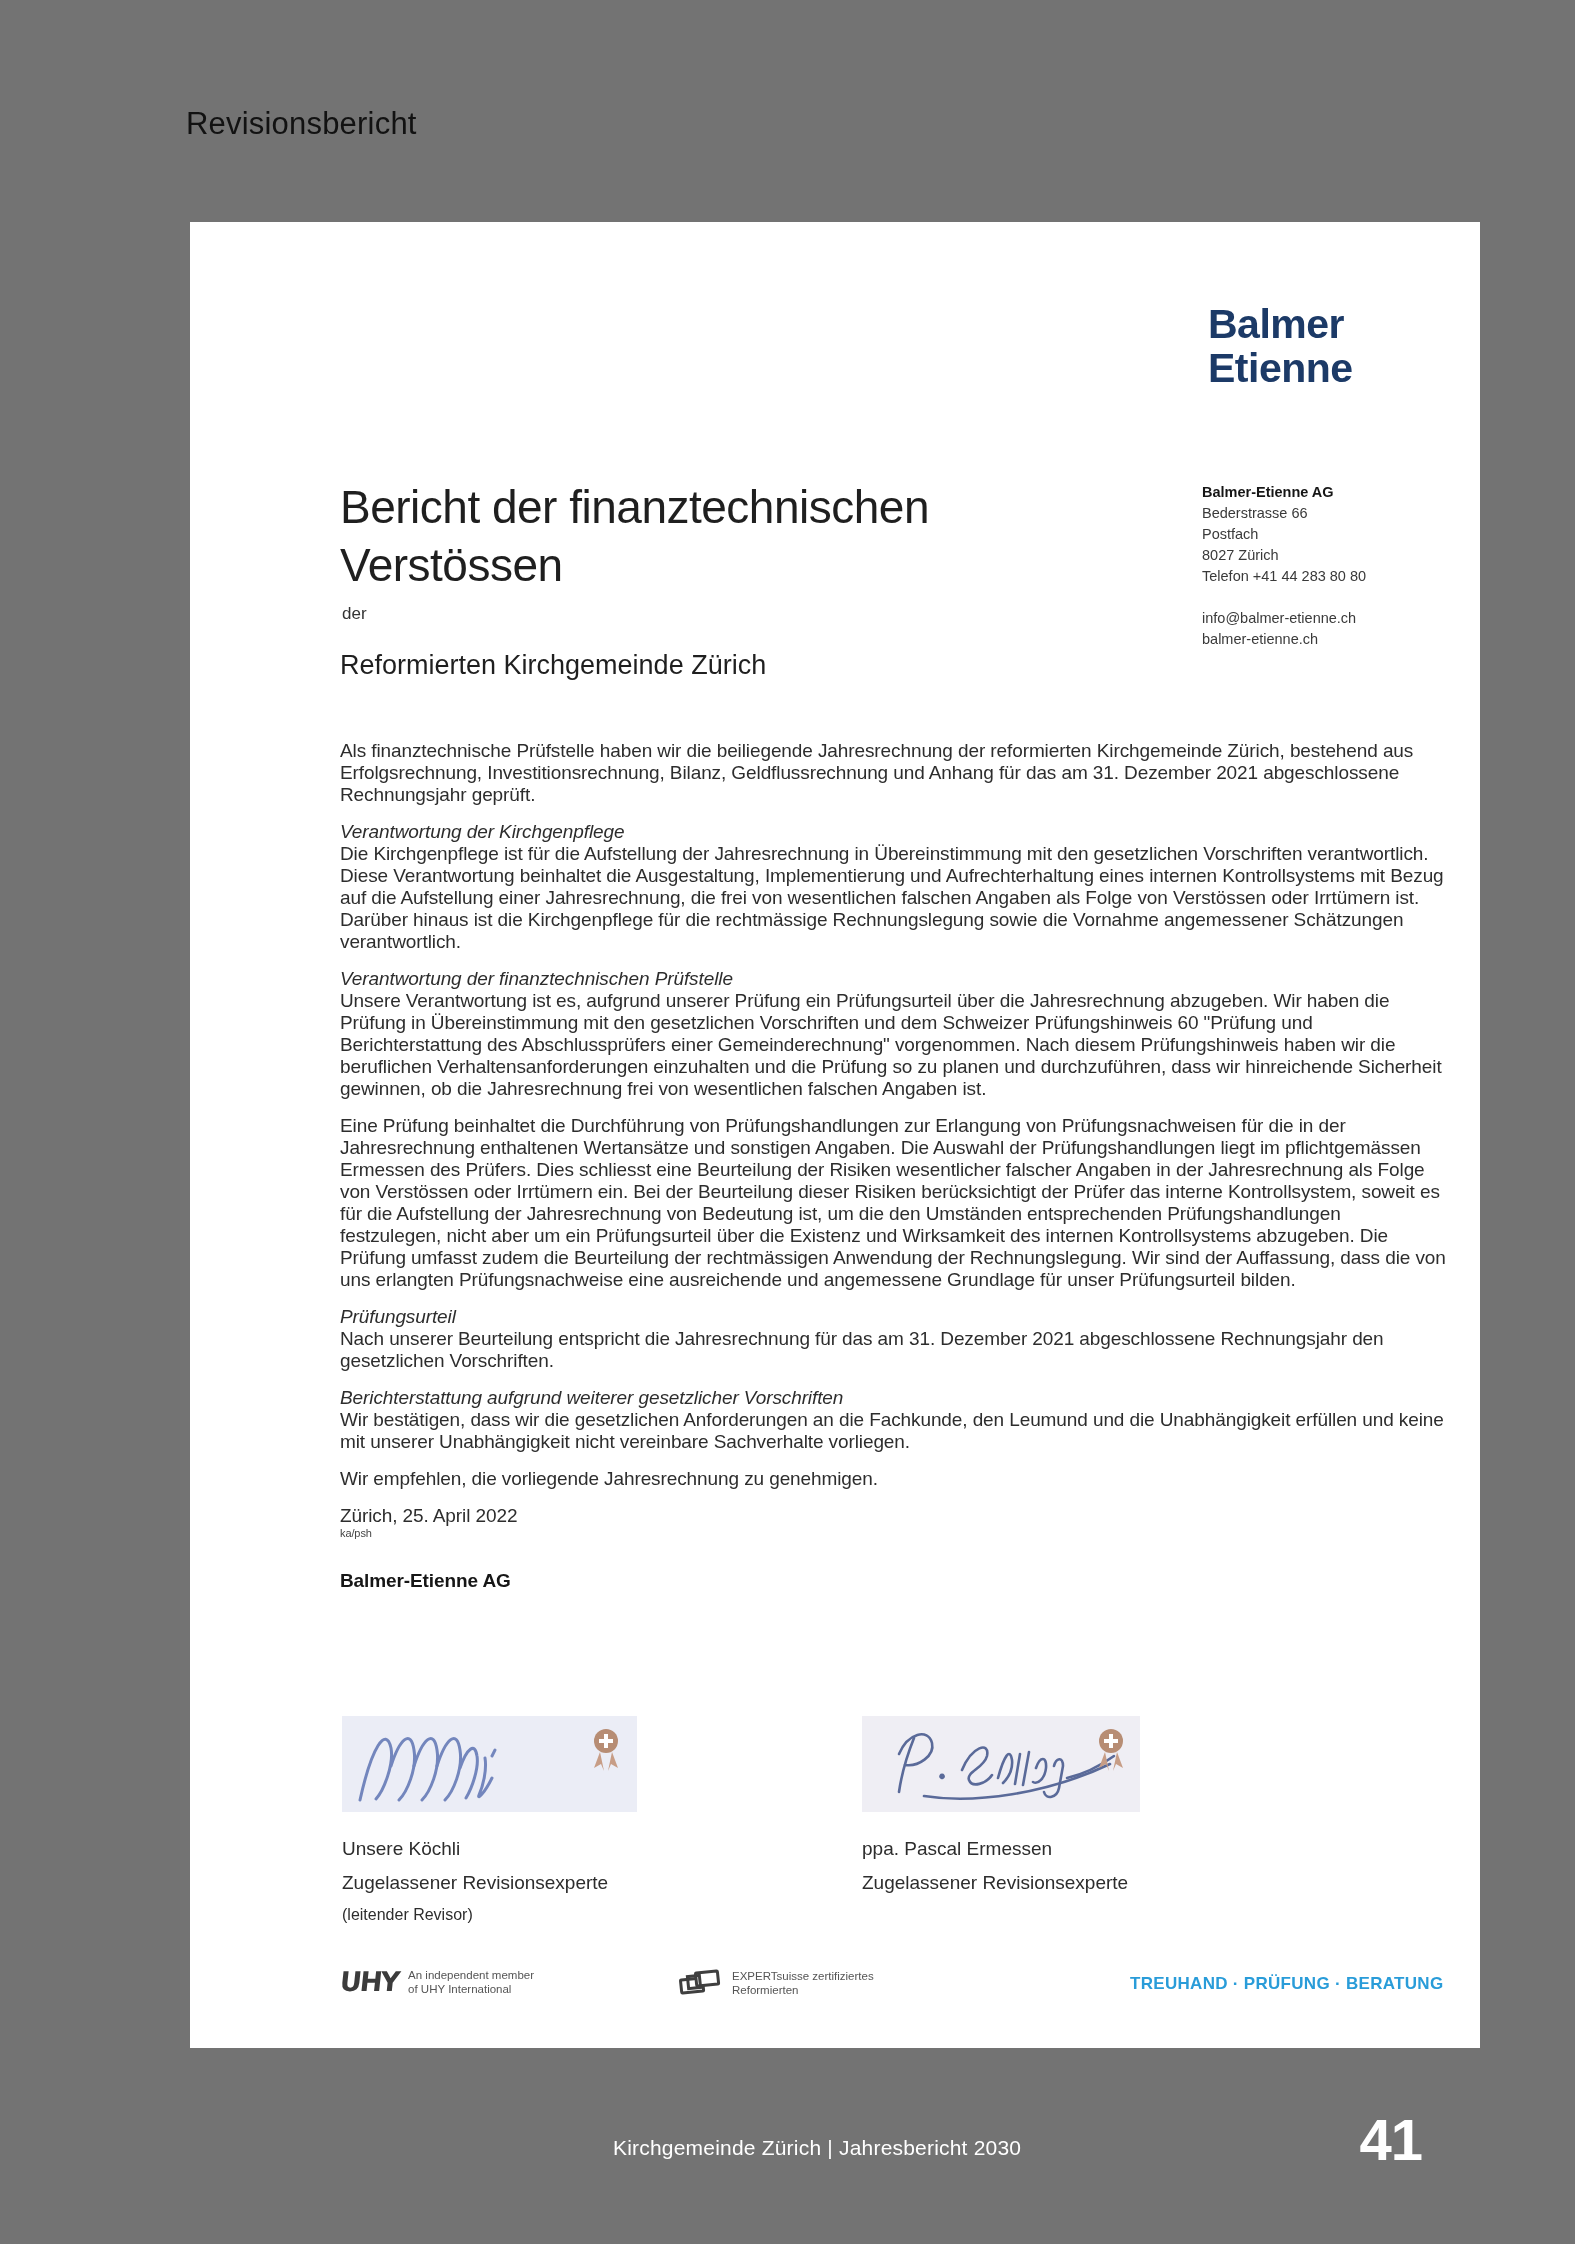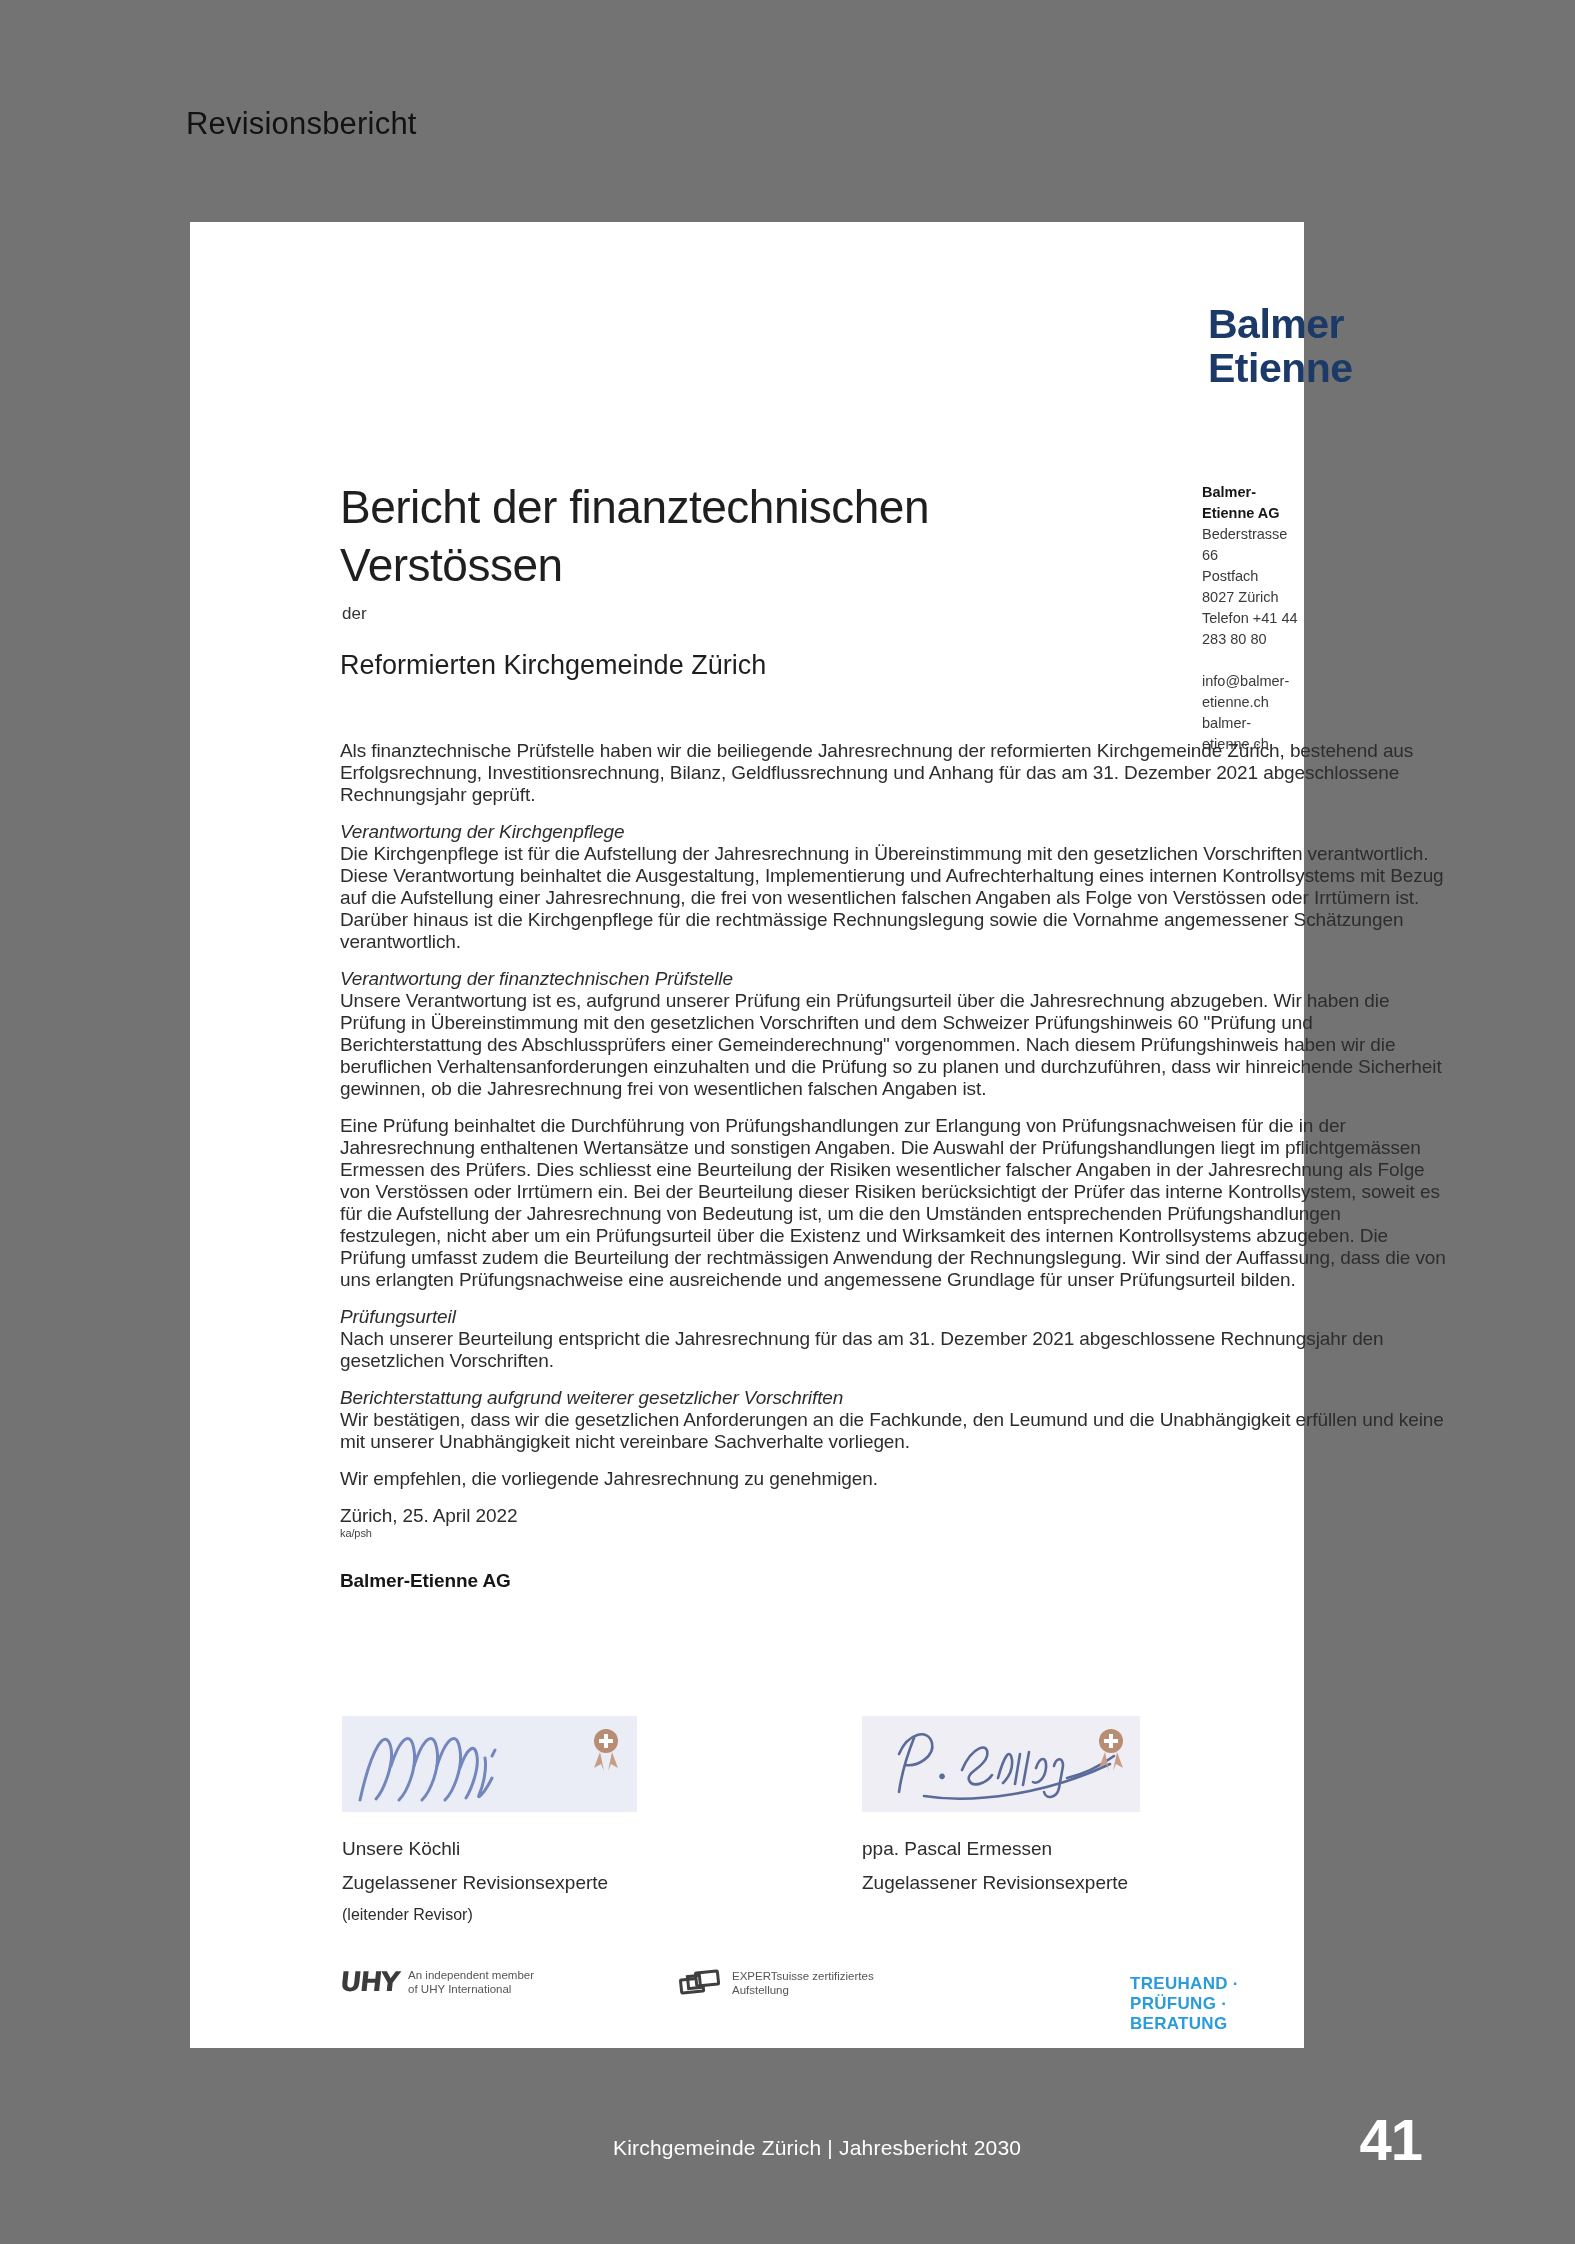--- a/index.html
+++ b/index.html
@@ -7,21 +7,21 @@
   .page {
     position:relative; width:1575px; height:2244px;
     background:#737373; overflow:hidden;
     font-family:"Liberation Sans", sans-serif; color:#2e2e2e;
   }
   .doc-heading {
     position:absolute; left:186px; top:106px;
     font-size:31px; font-weight:400; color:#121212; letter-spacing:0.2px;
   }
   .sheet {
-    position:absolute; left:190px; top:222px; width:1114px; height:1826px;
+    position:absolute; left:190px; top:222px; width:1290px; height:1826px;
     background:#ffffff;
   }
   
   .logo {
     position:absolute; left:1018px; top:80px;
     font-weight:bold; font-size:41px; line-height:44px;
     color:#1c3a67; letter-spacing:-0.5px;
   }
   
   .title {
@@ -228,21 +228,21 @@
       <div class="member m1">
         <svg width="44" height="34" viewBox="0 0 44 34">
           <g fill="#ffffff" stroke="#3f3f3f" stroke-width="3">
             <rect x="3" y="13" width="22" height="13" rx="1" transform="rotate(-6 14 19)"></rect>
             <rect x="18" y="6" width="22" height="13" rx="1" transform="rotate(-6 29 12)"></rect>
             <rect x="10" y="10" width="12" height="12" fill="none" stroke-width="3" transform="rotate(-6 16 16)"></rect>
           </g>
         </svg>
         <span class="member-lines">
           <span>EXPERTsuisse zertifiziertes</span><br>
-          <span>Aufstellung</span>
+          <span>Reformierten</span>
         </span>
       </div>
     </div>
 
     <div class="tagline">TREUHAND · PRÜFUNG · BERATUNG</div>
 
   </div>
 
   <div class="page-footer-text">Kirchgemeinde Zürich | Jahresbericht 2030</div>
   <div class="page-number">41</div>

